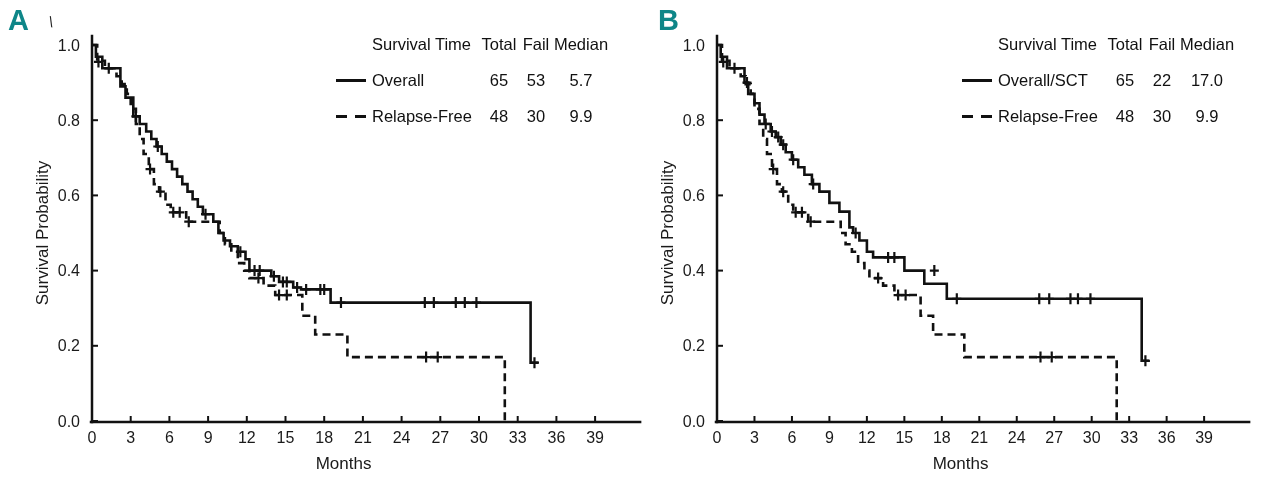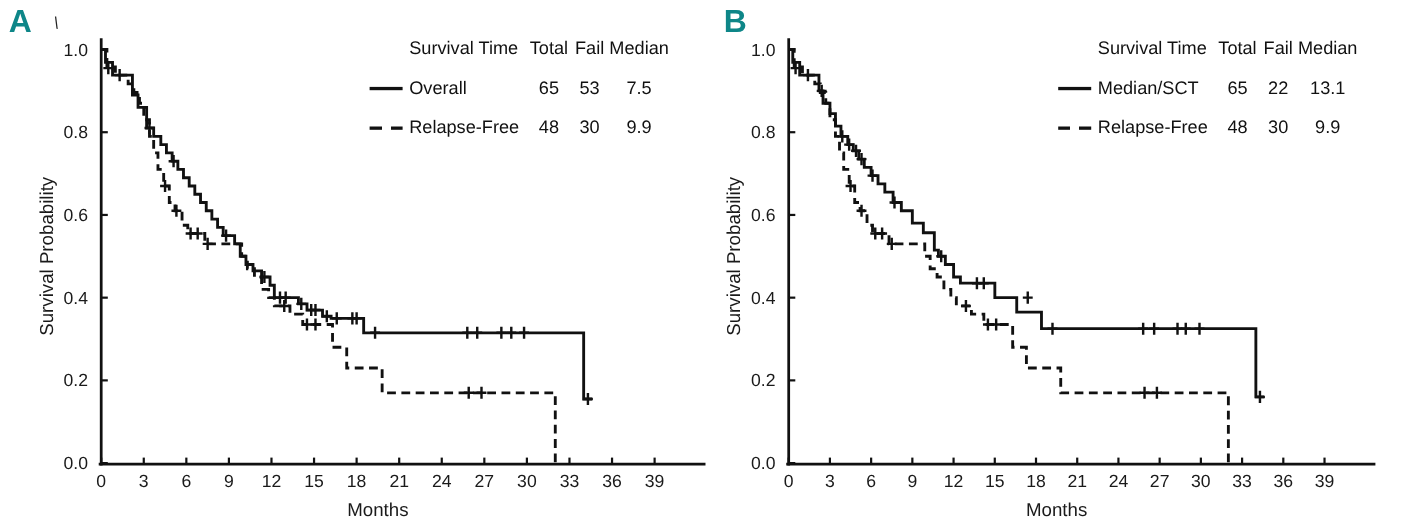--- a/index.html
+++ b/index.html
@@ -213,42 +213,42 @@
       <div class="lg-cell lg-name">Survival Time</div>
       <div class="lg-cell lg-num">Total</div>
       <div class="lg-cell lg-num">Fail</div>
       <div class="lg-cell lg-num">Median</div>
       <div class="lg-cell ">
         <div class="sw"></div>
       </div>
       <div class="lg-cell lg-name">Overall</div>
       <div class="lg-cell lg-num">65</div>
       <div class="lg-cell lg-num">53</div>
-      <div class="lg-cell lg-num">7.5</div>
+      <div class="lg-cell lg-num">5.7</div>
       <div class="lg-cell ">
         <div class="sw dashed"></div>
       </div>
       <div class="lg-cell lg-name">Relapse-Free</div>
       <div class="lg-cell lg-num">48</div>
       <div class="lg-cell lg-num">30</div>
       <div class="lg-cell lg-num">9.9</div>
     </div>
   <div class="legend" id="legendB" style="left:962px;top:35px;">
       <div class="lg-cell "></div>
       <div class="lg-cell lg-name">Survival Time</div>
       <div class="lg-cell lg-num">Total</div>
       <div class="lg-cell lg-num">Fail</div>
       <div class="lg-cell lg-num">Median</div>
       <div class="lg-cell ">
         <div class="sw"></div>
       </div>
-      <div class="lg-cell lg-name">Median/SCT</div>
+      <div class="lg-cell lg-name">Overall/SCT</div>
       <div class="lg-cell lg-num">65</div>
       <div class="lg-cell lg-num">22</div>
-      <div class="lg-cell lg-num">13.1</div>
+      <div class="lg-cell lg-num">17.0</div>
       <div class="lg-cell ">
         <div class="sw dashed"></div>
       </div>
       <div class="lg-cell lg-name">Relapse-Free</div>
       <div class="lg-cell lg-num">48</div>
       <div class="lg-cell lg-num">30</div>
       <div class="lg-cell lg-num">9.9</div>
     </div>
 </div>
 

